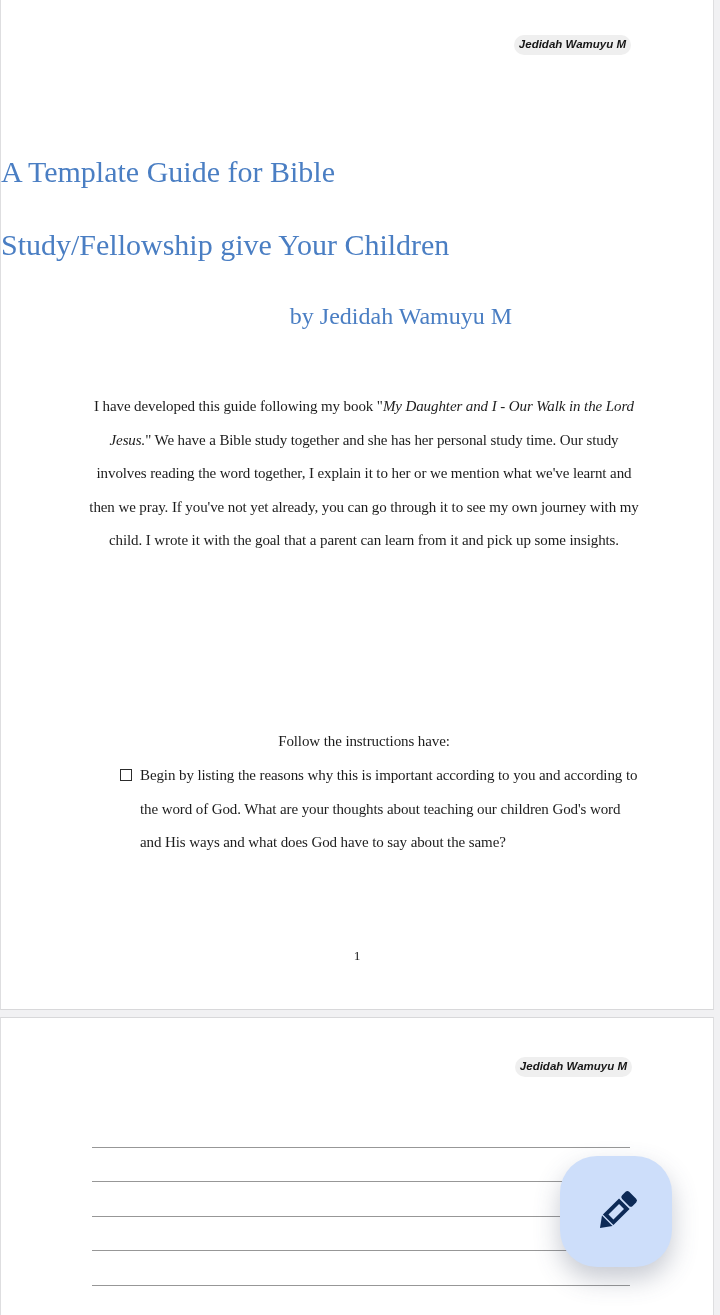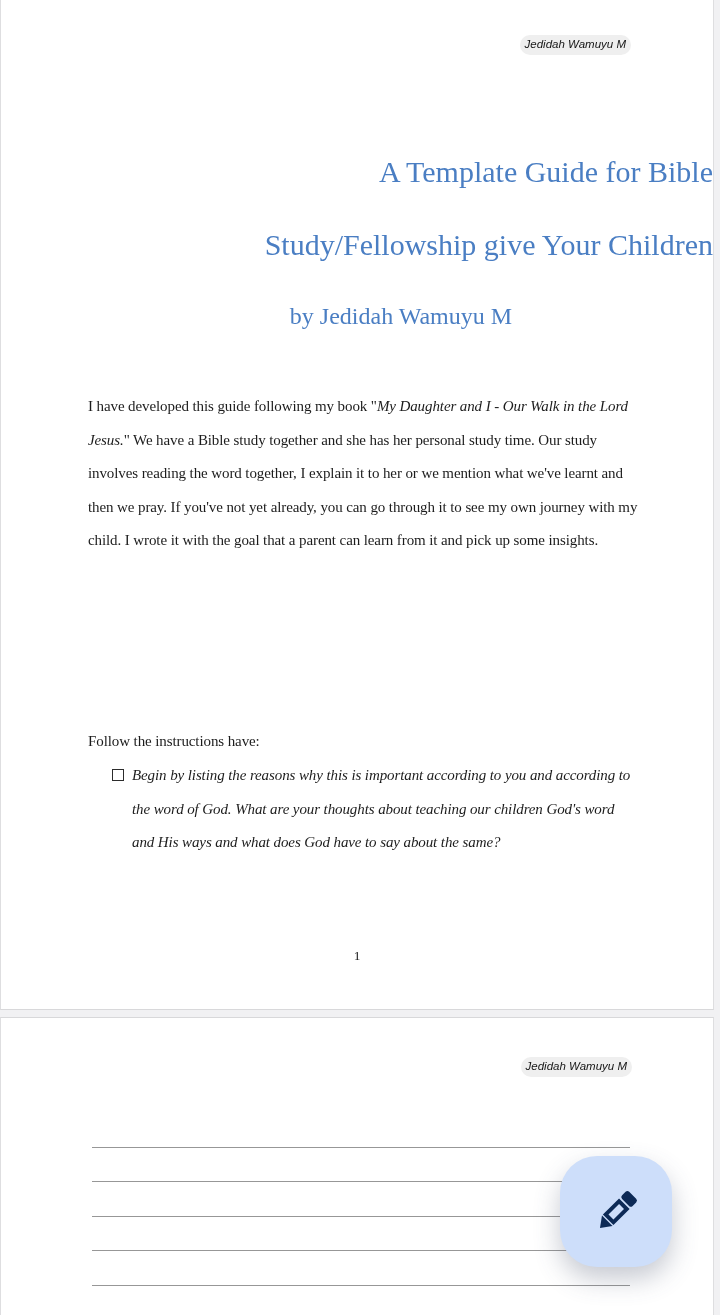--- a/index.html
+++ b/index.html
@@ -31,35 +31,35 @@
   }
   .page-1{top:0;height:1010px;border-bottom:1px solid #d8d8da;}
   .page-gap{position:absolute;top:1010px;left:0;width:720px;height:7px;background:var(--canvas-background);}
   .page-2{top:1017px;height:298px;border-top:1px solid #d8d8da;}
 
   .header-author{
     position:absolute;
     background:var(--header-highlight);
     color:#161616;
     font-family:"Liberation Sans","DejaVu Sans",sans-serif;
-    font-weight:normal;
+    font-weight:bold;
     font-style:italic;
     font-size:11.5px;
     line-height:15px;
     padding:2px 5px 3px 5px;
     white-space:nowrap;
     border-radius:10px;
   }
   .page-1 .header-author{top:35px;right:82px;}
   .page-2 .header-author{top:39px;right:81px;}
 
   .title-line{
     position:absolute;
     left:0;width:100%;
-    text-align:right;
+    text-align:left;
     color:var(--title-blue);
     font-size:30px;
     line-height:40px;
     font-weight:normal;
   }
   .title-line.l1{top:152px;}
   .title-line.l2{top:225px;}
   .byline{
     position:absolute;
     left:0;width:100%;
@@ -72,33 +72,32 @@
   .byline{top:300px;}
 
   .body-text{
     position:absolute;
     left:87px;
     width:552px;
     color:var(--body-text);
     font-size:15px;
     letter-spacing:-0.1px;
     line-height:33.5px;
-    text-align:left;
+    text-align:center;
   }
   .para-1{top:390px;}
   .para-2{top:591px;}
   .instructions{top:725px;}
   .check-row{
     position:absolute;
     top:759px;
-    left:111px;
+    left:119px;
     width:525px;
     display:flex;
     align-items:flex-start;
-    font-style:italic;
   }
   .checkbox{
     flex:0 0 12px;
     width:12px;height:12px;
     border:1.4px solid #2c2c2c;
     margin-top:10px;
     margin-right:8px;
     background:transparent;
   }
   .check-text{

